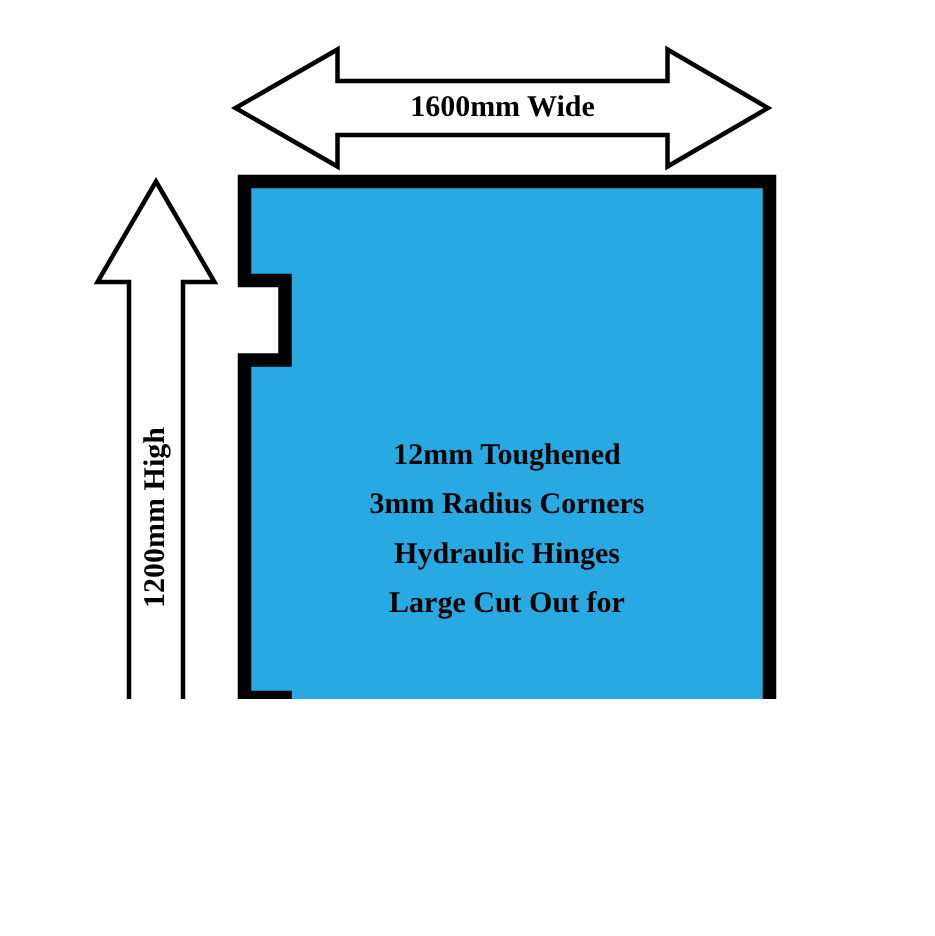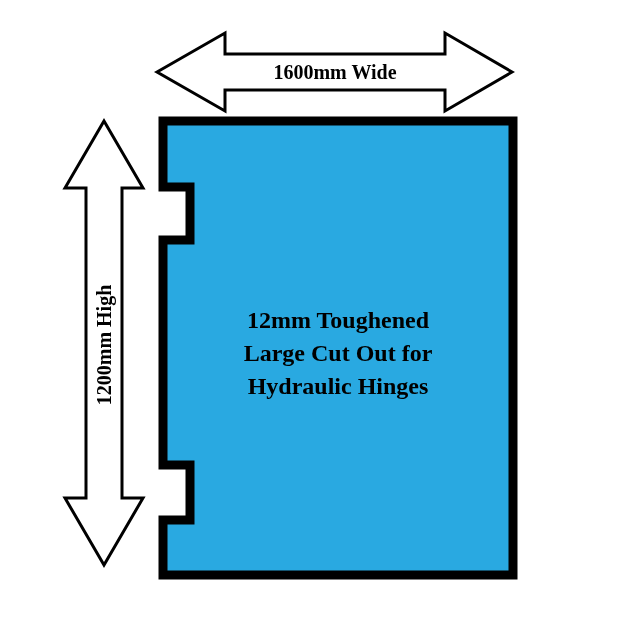--- a/index.html
+++ b/index.html
@@ -8,21 +8,21 @@
     }
     body {
       width: 623px;
       height: 624px;
       background: #ffffff;
       font-family: "Liberation Serif", serif;
     }
     .canvas {
       position: relative;
       width: 623px;
-      height: 624px;
+      height: 466px;
       background: #ffffff;
       overflow: hidden;
     }
     .layer {
       position: absolute;
       left: 0;
       top: 0;
     }
     .label {
       position: absolute;
@@ -42,21 +42,21 @@
       top: 345px;
       transform: translate(-50%, -50%) rotate(-90deg);
     }
     .panel-text {
       position: absolute;
       left: 338px;
       top: 353px;
       transform: translate(-50%, -50%);
       text-align: center;
       font-weight: bold;
-      font-size: 24px;
+      font-size: 20px;
       line-height: 33px;
       color: #000000;
       z-index: 2;
       white-space: nowrap;
     }
   </style>
 </head>
 <body>
 
 <div class="canvas">
@@ -69,17 +69,18 @@
 
     <path stroke="#000000" stroke-width="3" stroke-linejoin="miter" d="M104 121 L143 188 H122 V498 H143 L104 565 L65 498 H86 V188 H65 Z" fill="#FFFFFF"></path>
   </svg>
 
   <div class="label width-label">1600mm Wide</div>
 
   <div class="label height-label">1200mm High</div>
 
   <div class="panel-text">
     <div>12mm Toughened</div>
+    <div>3mm Radius Corners</div>
+    <div>Hydraulic Hinges</div>
     <div>Large Cut Out for</div>
-    <div>Hydraulic Hinges</div>
   </div>
 
 </div>
 
 </body></html>

